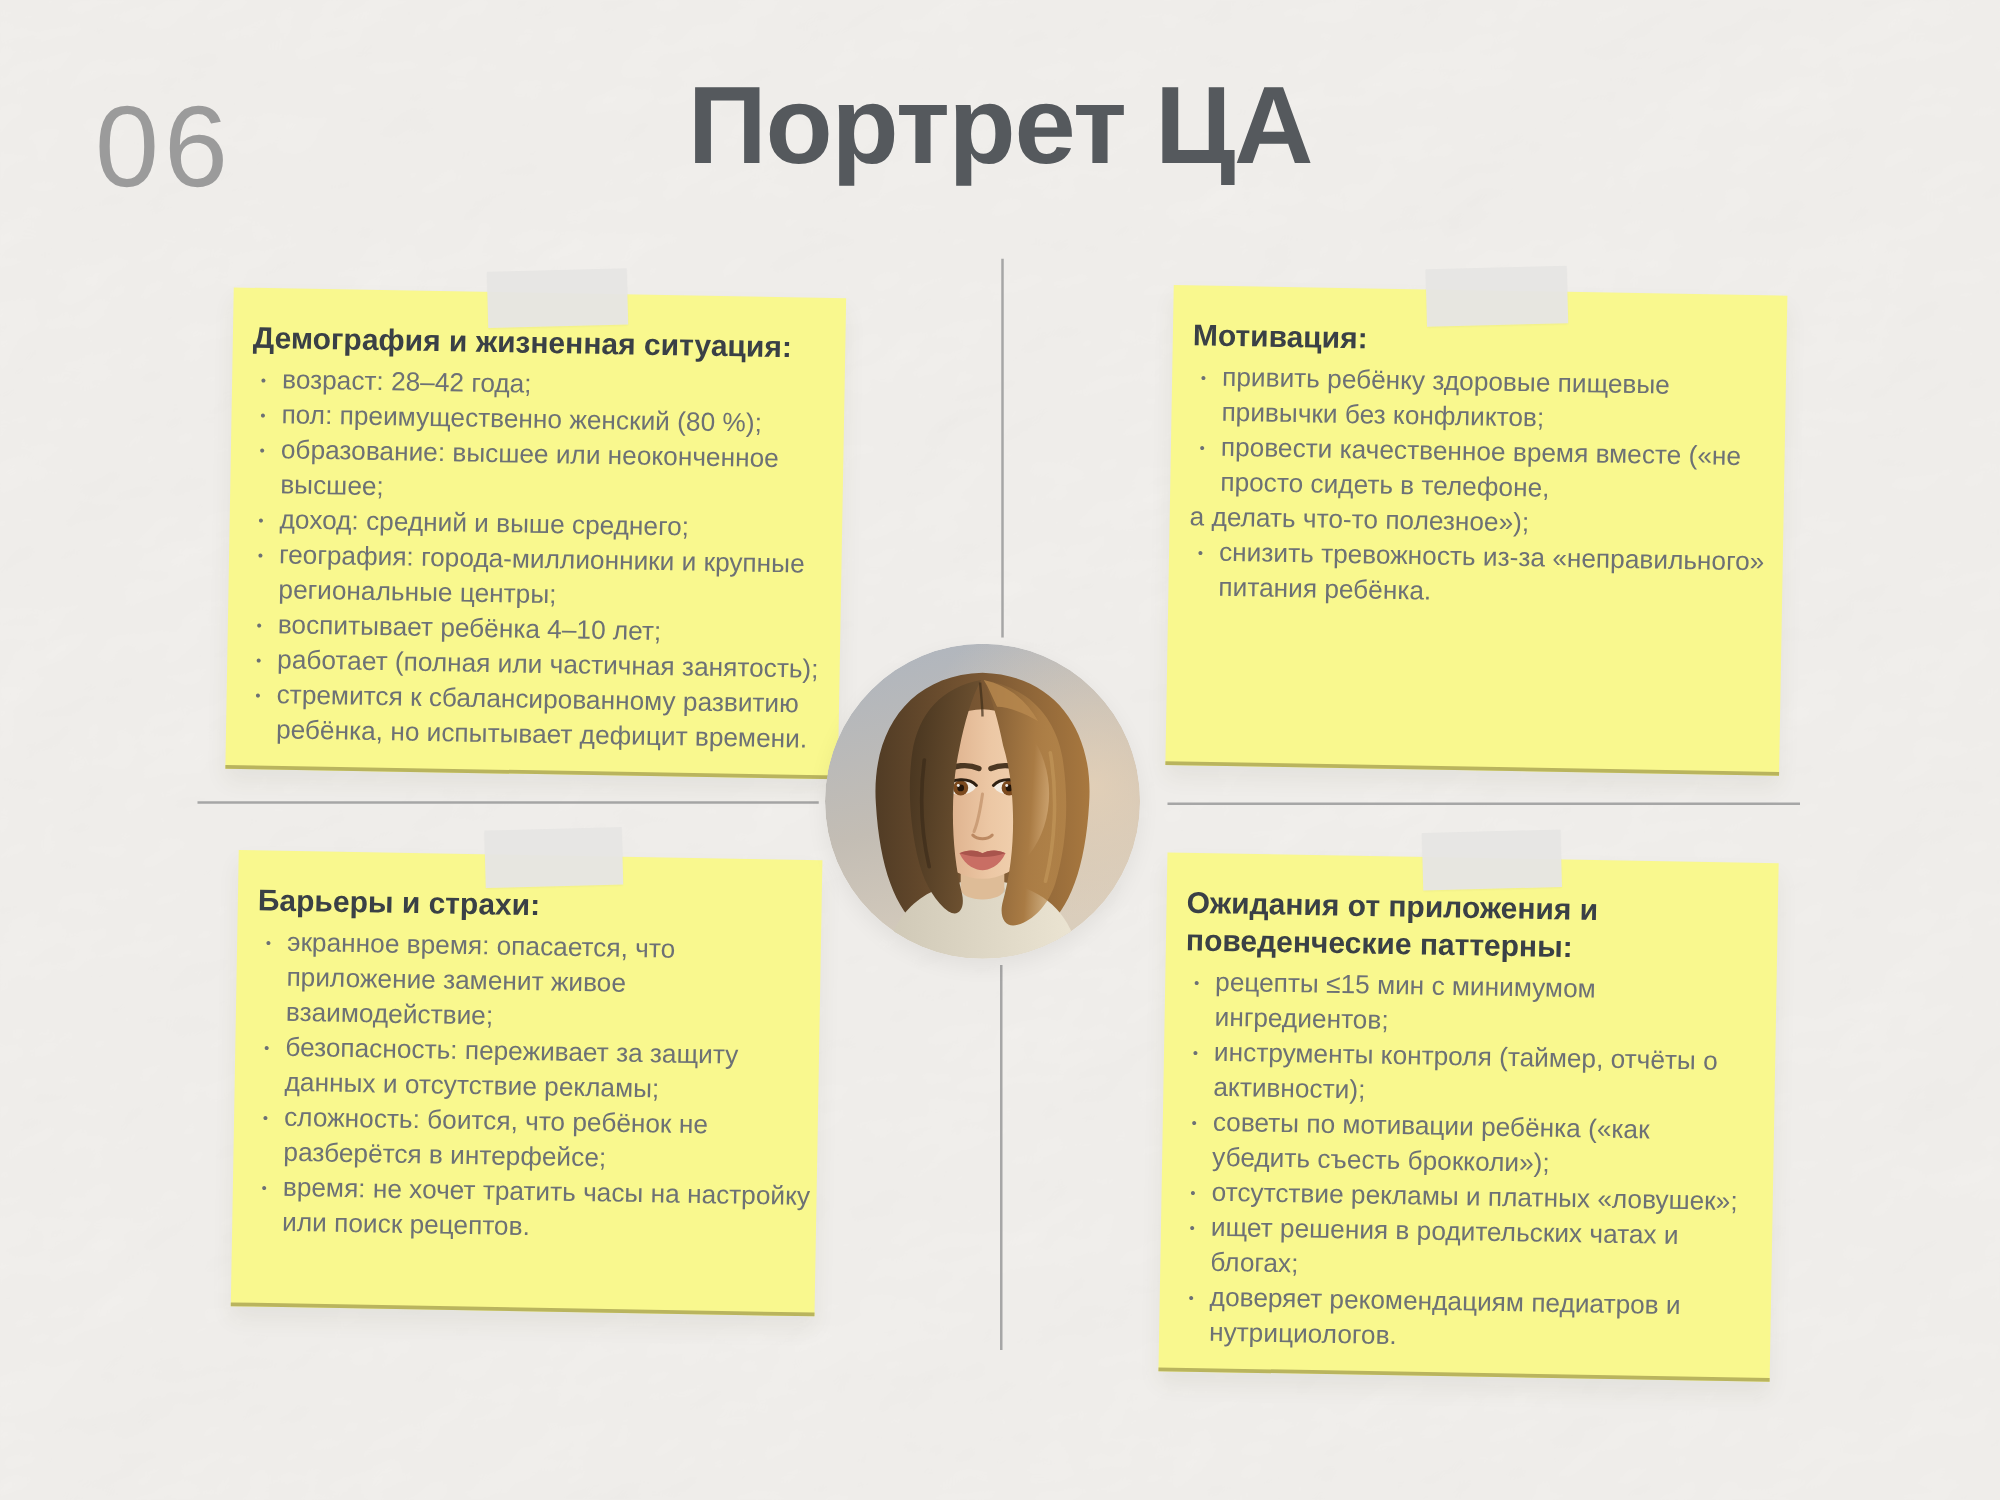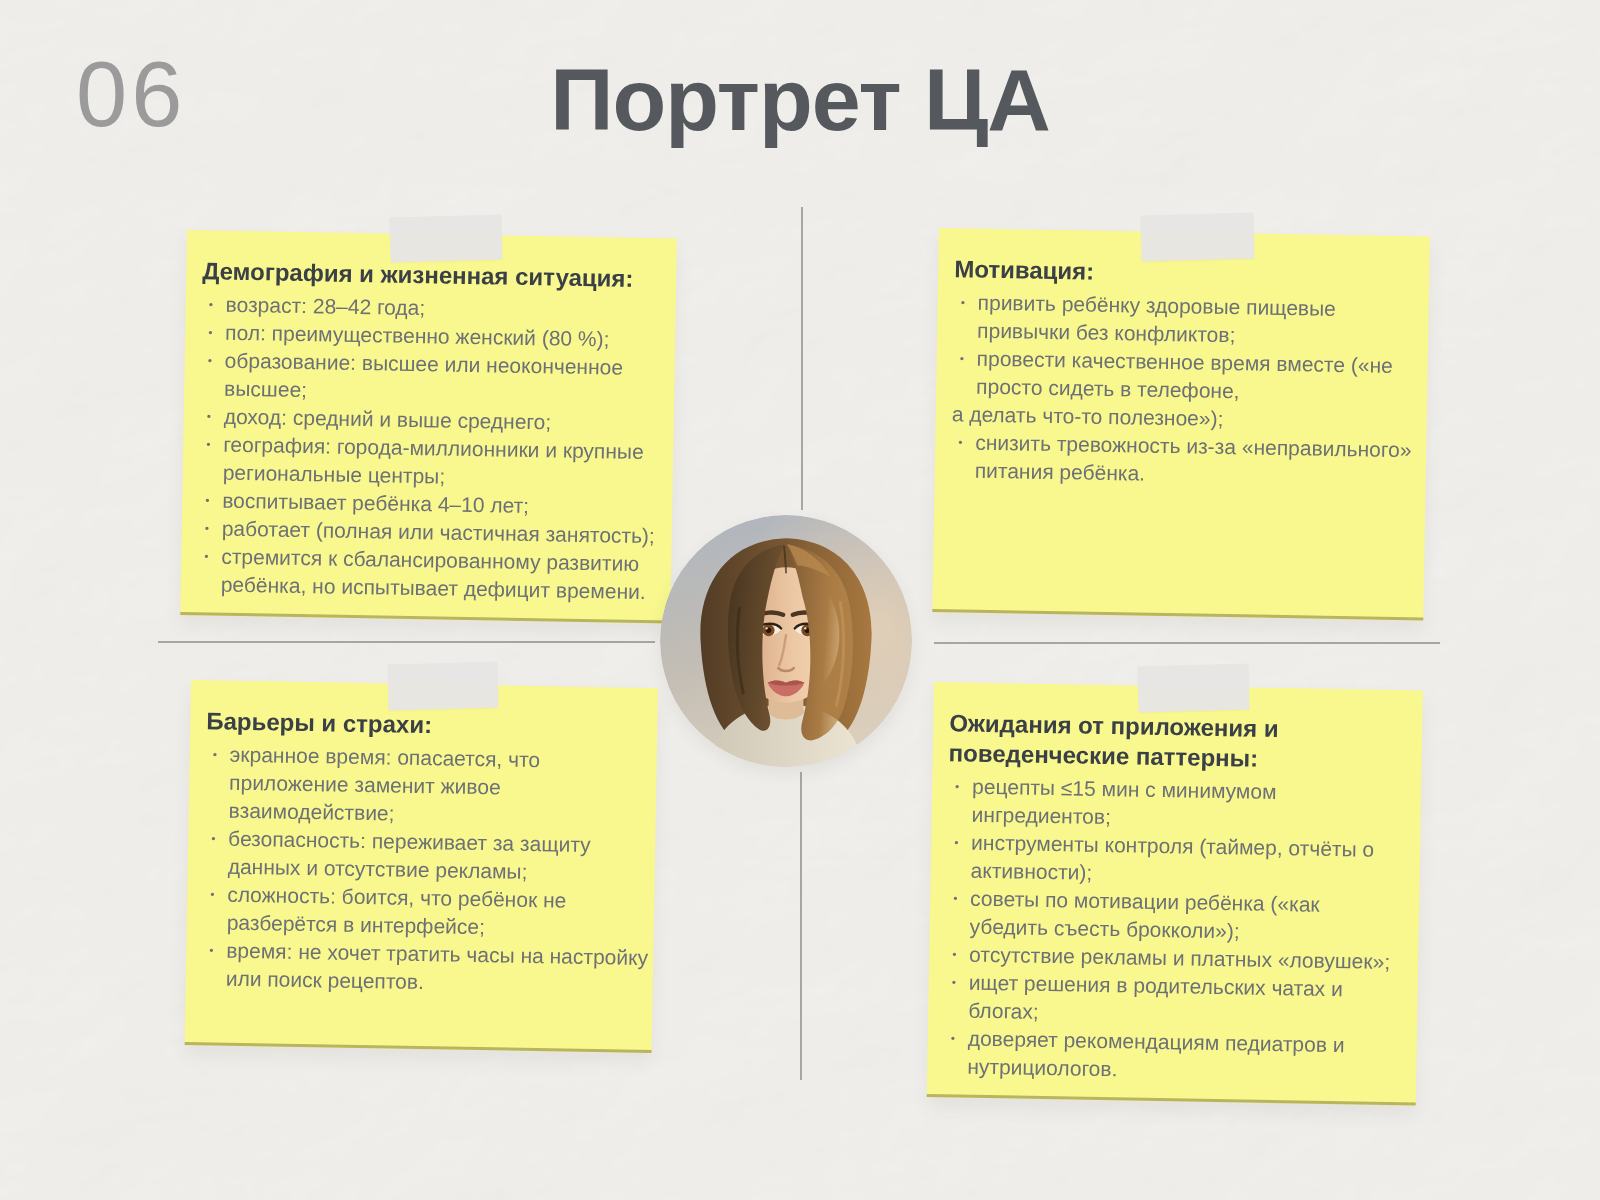--- a/index.html
+++ b/index.html
@@ -15,21 +15,21 @@
   }
   *{margin:0;padding:0;box-sizing:border-box;}
   html,body{width:1600px;height:1200px;overflow:hidden;}
   body{
     font-family:"Liberation Sans","DejaVu Sans",sans-serif;
     background:var(--bg);
   }
   .slide{position:relative;width:1600px;height:1200px;background:var(--bg);overflow:hidden;}
   .paper{position:absolute;inset:0;opacity:.45;mix-blend-mode:multiply;pointer-events:none;}
   .slide-number{
-    position:absolute;left:76px;top:46px;
+    position:absolute;left:76px;top:70px;
     font-size:92px;font-weight:400;letter-spacing:4px;
     color:var(--slide-number);line-height:1.05;
   }
   .page-title{
     position:absolute;left:0;top:52px;width:1600px;text-align:center;
     font-size:88px;font-weight:700;letter-spacing:-1px;
     color:var(--title);line-height:1.1;
   }
   .divider{position:absolute;background:var(--divider);}
   .divider.v1{left:801px;top:207px;width:2px;height:303px;}

